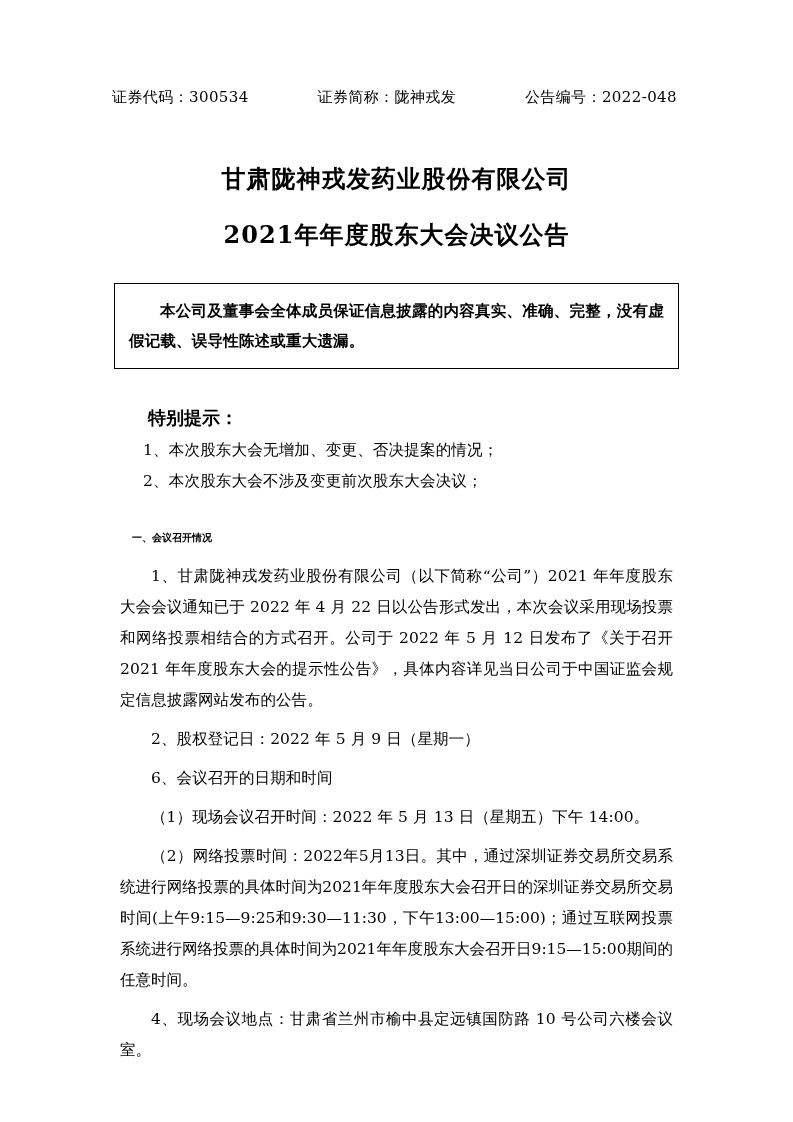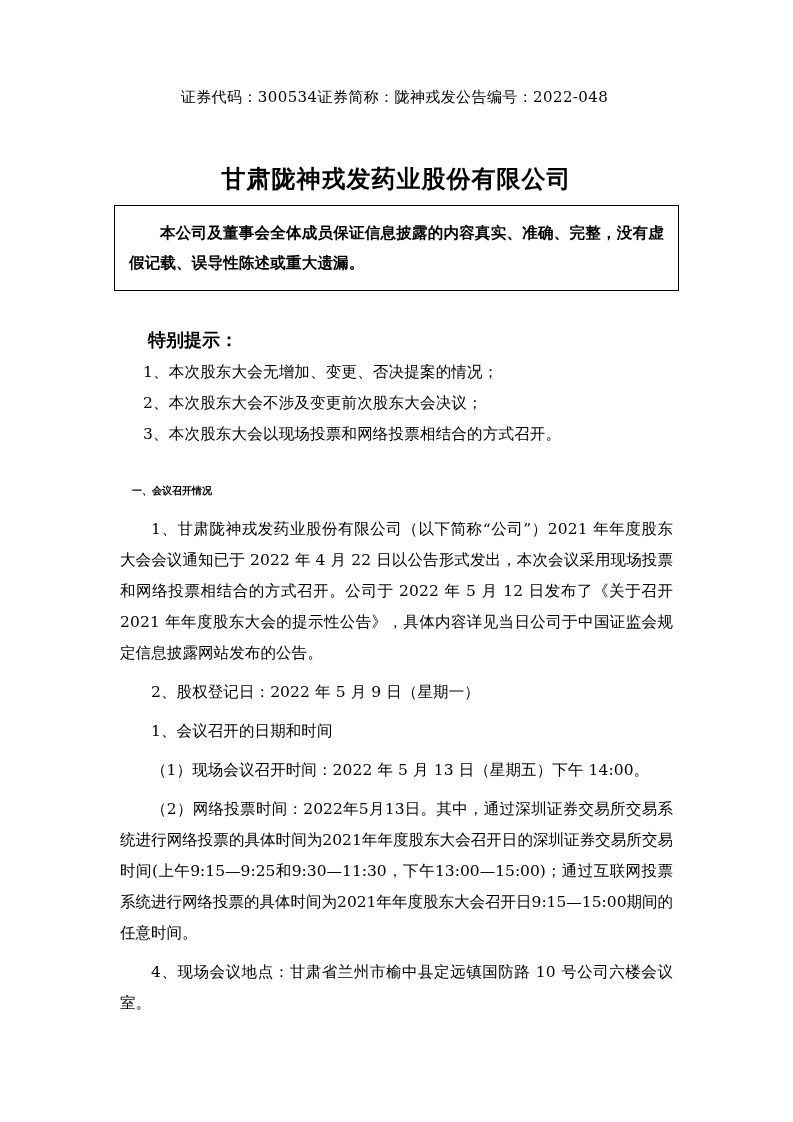--- a/index.html
+++ b/index.html
@@ -19,39 +19,39 @@
     width: 793px;
     height: 1122px;
     box-sizing: border-box;
     padding: 88px 112px 60px 112px;
     position: relative;
   }
 
   
   .doc-header {
     display: flex;
-    justify-content: center;
+    justify-content: space-between;
     align-items: baseline;
     font-size: 15px;
     letter-spacing: 0.4px;
     margin: 0 0 52px 0;
     padding: 0 4px 0 0;
   }
   .doc-header > span {
     white-space: nowrap;
   }
 
   
   .doc-title {
     text-align: center;
     font-weight: bold;
     font-size: 24px;
     line-height: 40px;
     letter-spacing: 1px;
-    margin: 0 0 6px 0;
+    margin: 0 0 16px 0;
   }
   .doc-subtitle {
     text-align: center;
     font-weight: bold;
     font-size: 24px;
     line-height: 40px;
     letter-spacing: 1px;
     margin: 0 0 28px 0;
   }
 
@@ -112,35 +112,35 @@
 
 <div class="page">
 
   <div class="doc-header">
     <span>证券代码：300534</span>
     <span>证券简称：陇神戎发</span>
     <span>公告编号：2022-048</span>
   </div>
 
   <div class="doc-title">甘肃陇神戎发药业股份有限公司</div>
+  <div class="doc-subtitle">2021年年度股东大会决议公告</div>
 
   <div class="statement-box">
     <p>本公司及董事会全体成员保证信息披露的内容真实、准确、完整，没有虚假记载、误导性陈述或重大遗漏。</p>
   </div>
 
   <div class="section-label">特别提示：</div>
   <div class="notice-list">
     <p>1、本次股东大会无增加、变更、否决提案的情况；</p>
     <p>2、本次股东大会不涉及变更前次股东大会决议；</p>
-    <p>3、本次股东大会以现场投票和网络投票相结合的方式召开。</p>
   </div>
 
   <div class="section-heading">一、会议召开情况</div>
   <div class="body-text">
     <p>1、甘肃陇神戎发药业股份有限公司（以下简称“公司”）2021 年年度股东大会会议通知已于 2022 年 4 月 22 日以公告形式发出，本次会议采用现场投票和网络投票相结合的方式召开。公司于 2022 年 5 月 12 日发布了《关于召开 2021 年年度股东大会的提示性公告》，具体内容详见当日公司于中国证监会规定信息披露网站发布的公告。</p>
     <p>2、股权登记日：2022 年 5 月 9 日（星期一）</p>
-    <p>1、会议召开的日期和时间</p>
+    <p>6、会议召开的日期和时间</p>
     <p>（1）现场会议召开时间：2022 年 5 月 13 日（星期五）下午 14:00。</p>
     <p class="tight">（2）网络投票时间：2022年5月13日。其中，通过深圳证券交易所交易系统进行网络投票的具体时间为2021年年度股东大会召开日的深圳证券交易所交易时间(上午9:15—9:25和9:30—11:30，下午13:00—15:00)；通过互联网投票系统进行网络投票的具体时间为2021年年度股东大会召开日9:15—15:00期间的任意时间。</p>
     <p>4、现场会议地点：甘肃省兰州市榆中县定远镇国防路 10 号公司六楼会议室。</p>
   </div>
 
 </div>
 
 </body></html>

